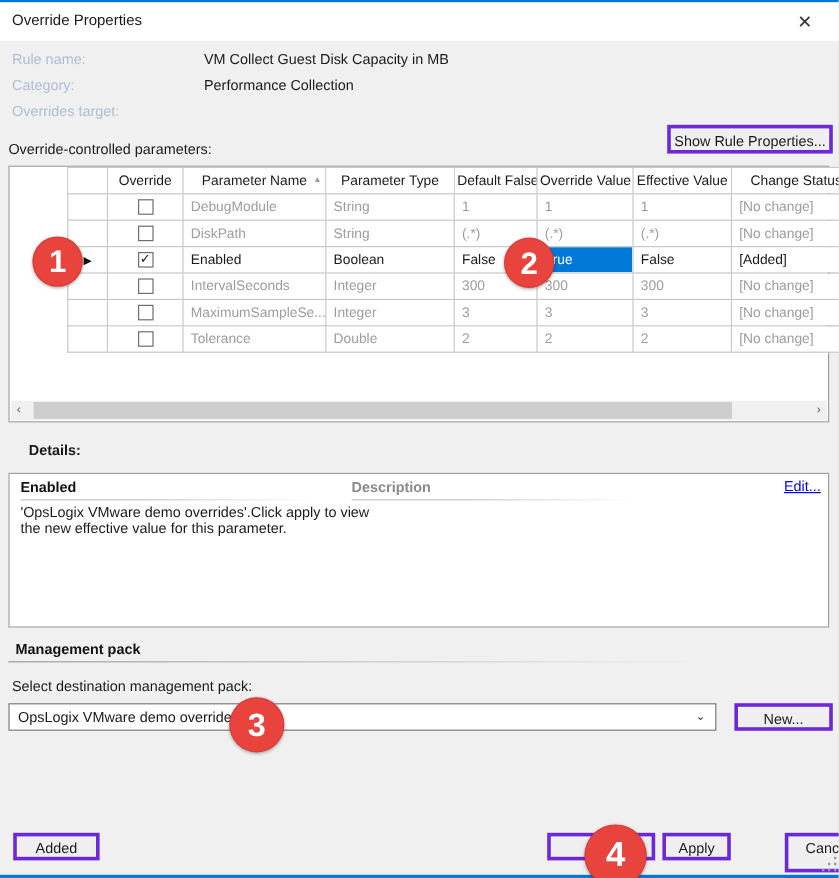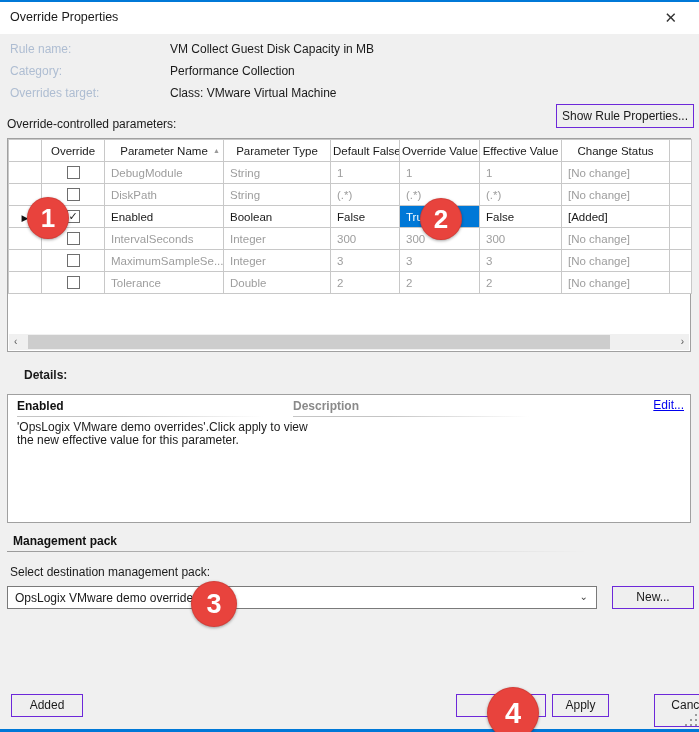--- a/index.html
+++ b/index.html
@@ -12,27 +12,27 @@
   .edge { position:absolute; left:0; width:699px; background:#0078d7; }
   .edge.top { top:0; height:2px; }
   .edge.bottom { top:729px; height:3px; }
   .titlebar { position:absolute; top:2px; left:0; width:699px; height:32px; background:#ffffff; }
   .title { position:absolute; left:10px; top:8px; font-size:12.5px; color:#1a1a1a; }
   .close-btn { position:absolute; right:22px; top:7px; font-size:15px; color:#333; cursor:default; }
   .label-blue { position:absolute; font-size:12px; color:#aebdd2; }
   .label-val { position:absolute; font-size:12px; color:#1a1a1a; }
   .plain-label { position:absolute; font-size:12px; color:#1a1a1a; }
   .btn {
-    position:absolute; background:#efefef; border:1px solid #6d28d9;
+    position:absolute; background:#efefef; border:3px solid #6d28d9;
     font-size:12px; color:#1a1a1a; text-align:center; font-family:"Liberation Sans", sans-serif;
   }
   .btn span { display:inline-block; line-height:21px; }
 
   
-  .grid-wrap { position:absolute; left:7px; top:138px; width:684px; height:214px; background:#ffffff; border:1px solid #a0a0a0; }
+  .grid-wrap { position:absolute; left:7px; top:138px; width:684px; height:214px; background:#ffffff; border:1px solid #a0a0a0;padding-left:48px; }
   table.grid { border-collapse:collapse; table-layout:fixed; width:683px; font-size:11.5px; color:#1a1a1a; }
   table.grid th, table.grid td {
     border:1px solid #c8c8c8; height:22px; padding:0 2px 0 6px;
     font-weight:normal; white-space:nowrap; overflow:hidden; text-align:left; background:#fff;
   }
   table.grid th { text-align:center; padding:0 2px; position:relative; }
   table.grid tr.muted td { color:#9d9d9d; }
   table.grid td.sel-col, table.grid td.cb-col { text-align:center; padding:0; }
   table.grid td.cell-sel { background:#0078d7; color:#ffffff; }
   .sort-arrow { position:absolute; right:3px; top:7px; font-size:7px; color:#9a9a9a; }
@@ -87,21 +87,20 @@
   <div class="titlebar">
     <span class="title">Override Properties</span>
     <span class="close-btn">✕</span>
   </div>
 
   <span class="label-blue" style="left:10px; top:42px;">Rule name:</span>
   <span class="label-val" style="left:170px; top:42px;">VM Collect Guest Disk Capacity in MB</span>
   <span class="label-blue" style="left:10px; top:64px;">Category:</span>
   <span class="label-val" style="left:170px; top:64px;">Performance Collection</span>
   <span class="label-blue" style="left:10px; top:86px;">Overrides target:</span>
-  <span class="label-val" style="left:170px; top:86px;">Class: VMware Virtual Machine</span>
 
   <div class="btn" style="left:556px; top:104px; width:138px; height:24px;">
     <span style="line-height:22px;">Show Rule Properties...</span>
   </div>
 
   <span class="plain-label" style="left:7px; top:117px;">Override-controlled parameters:</span>
 
   <div class="grid-wrap">
     <table class="grid">
       <colgroup>

